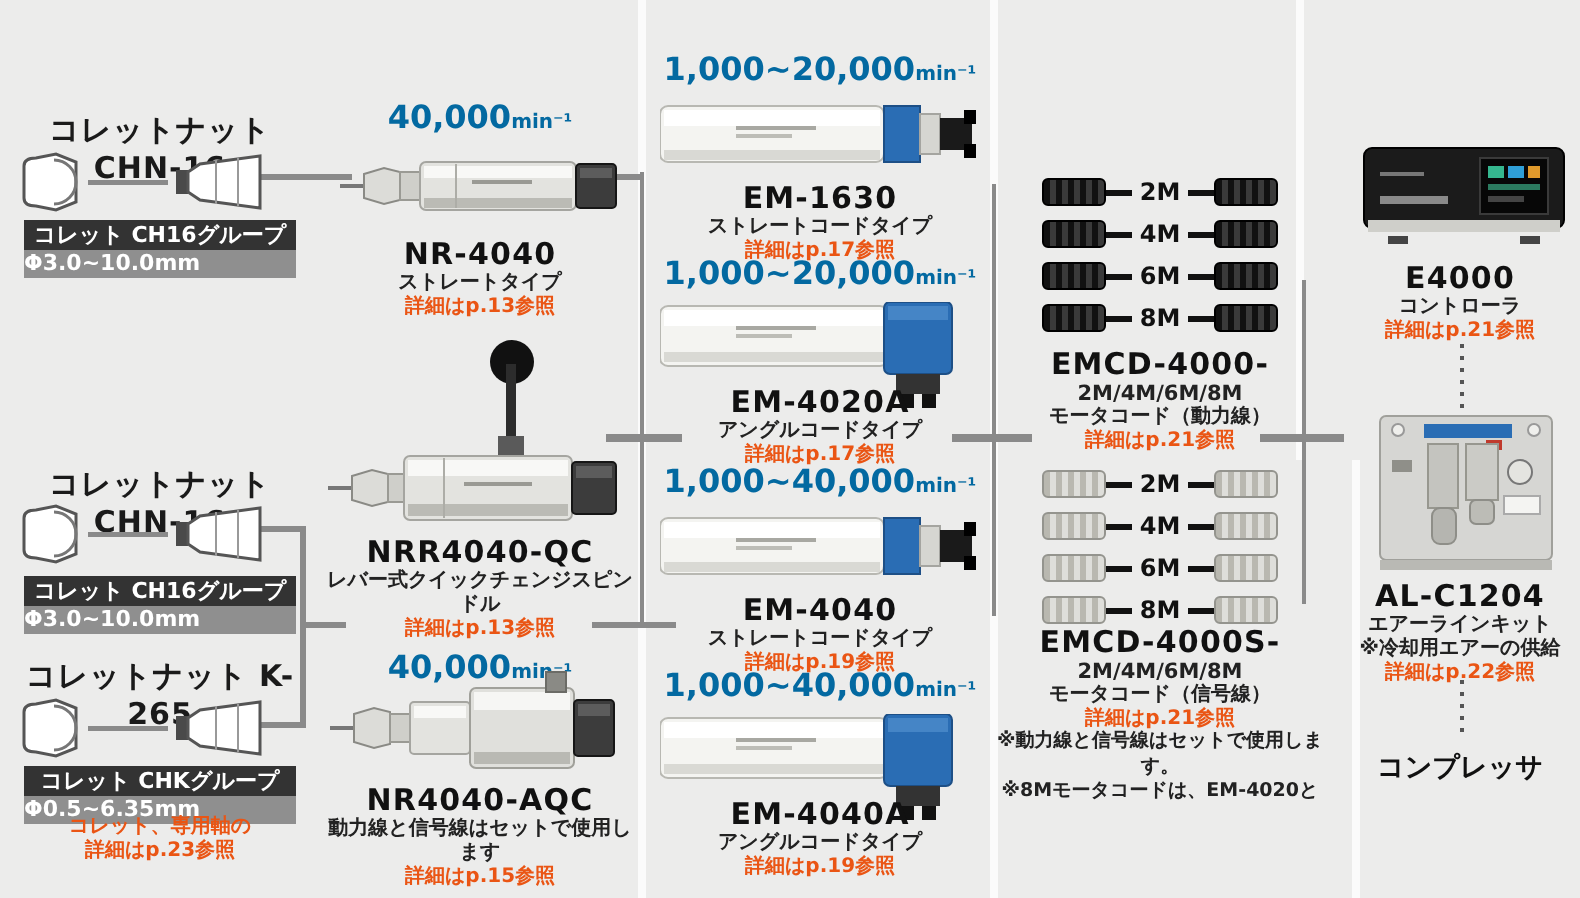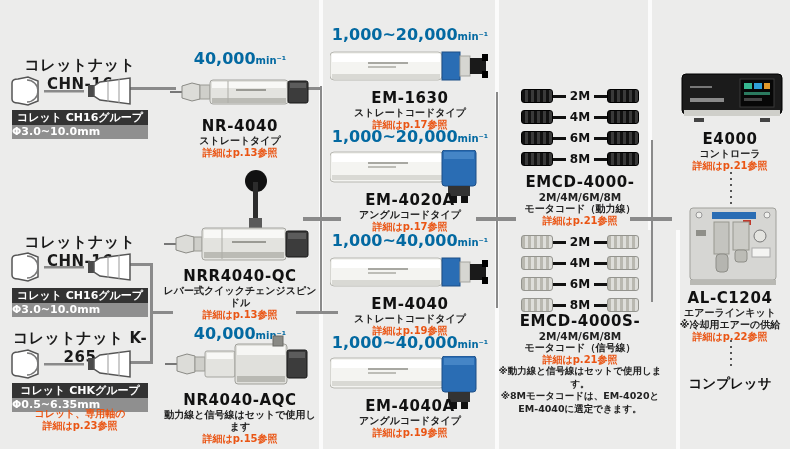--- a/index.html
+++ b/index.html
@@ -309,21 +309,20 @@
   <div class="abs ctr stack" style="left:500px;top:313px;width:160px">
     <div class="name">EMCD-4000S-</div>
     <div class="type" style="font-size:10.5px">2M/4M/6M/8M</div>
     <div class="type">モータコード（信号線）</div>
     <div class="detail">詳細はp.21参照</div>
   </div>
 
   <div class="abs ctr notes" style="left:496px;top:365px;width:168px">
     <div>※動力線と信号線はセットで使用します。</div>
     <div>※8Mモータコードは、EM-4020と</div>
-    <div>EM-4040に選定できます。</div>
   </div>
 
   <svg class="abs" style="left:680px;top:70px" width="104" height="56" viewBox="0 0 104 56">
     <rect x="2" y="4" width="100" height="40" rx="4" fill="#1b1b1b" stroke="#000" stroke-width="1"></rect>
     <rect x="4" y="40" width="96" height="6" fill="#cfcfca"></rect>
     <rect x="60" y="9" width="34" height="28" fill="#070707" stroke="#3a3a3a" stroke-width="1"></rect>
     <rect x="64" y="13" width="8" height="6" fill="#35b78f"></rect>
     <rect x="74" y="13" width="8" height="6" fill="#2f9fd8"></rect>
     <rect x="84" y="13" width="6" height="6" fill="#e09a2c"></rect>
     <rect x="64" y="22" width="26" height="3" fill="#2b7a5f"></rect>

